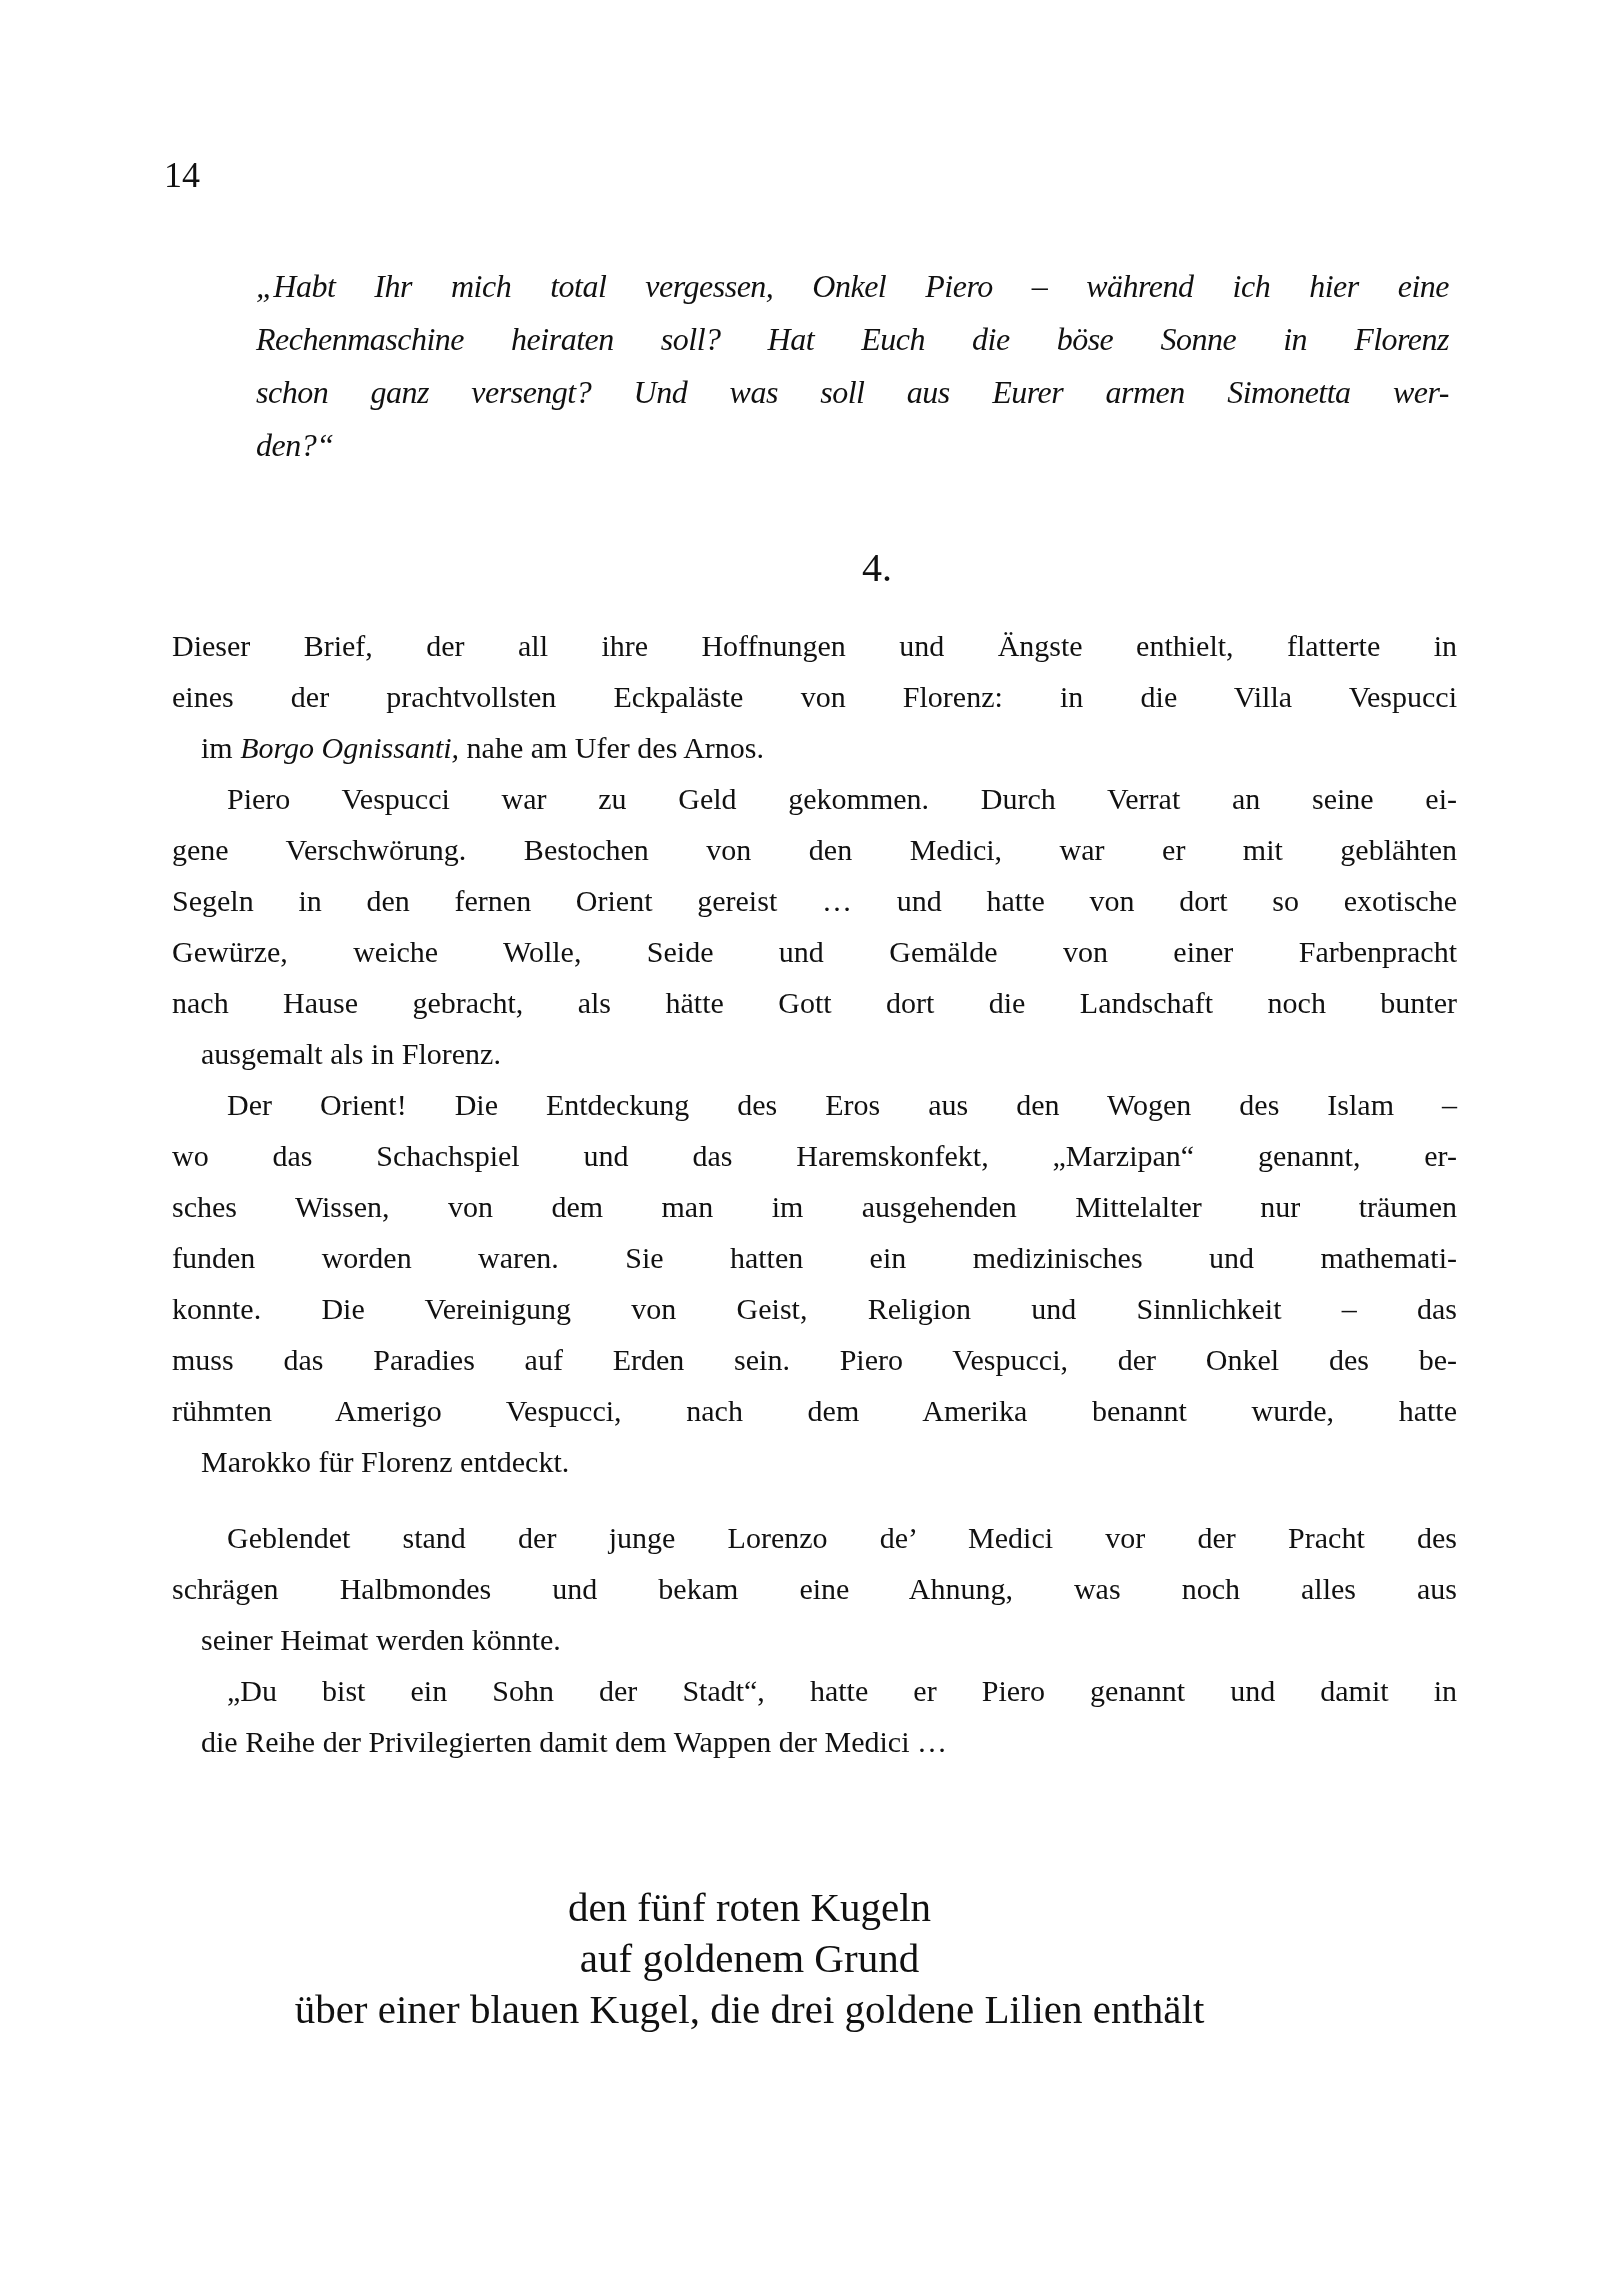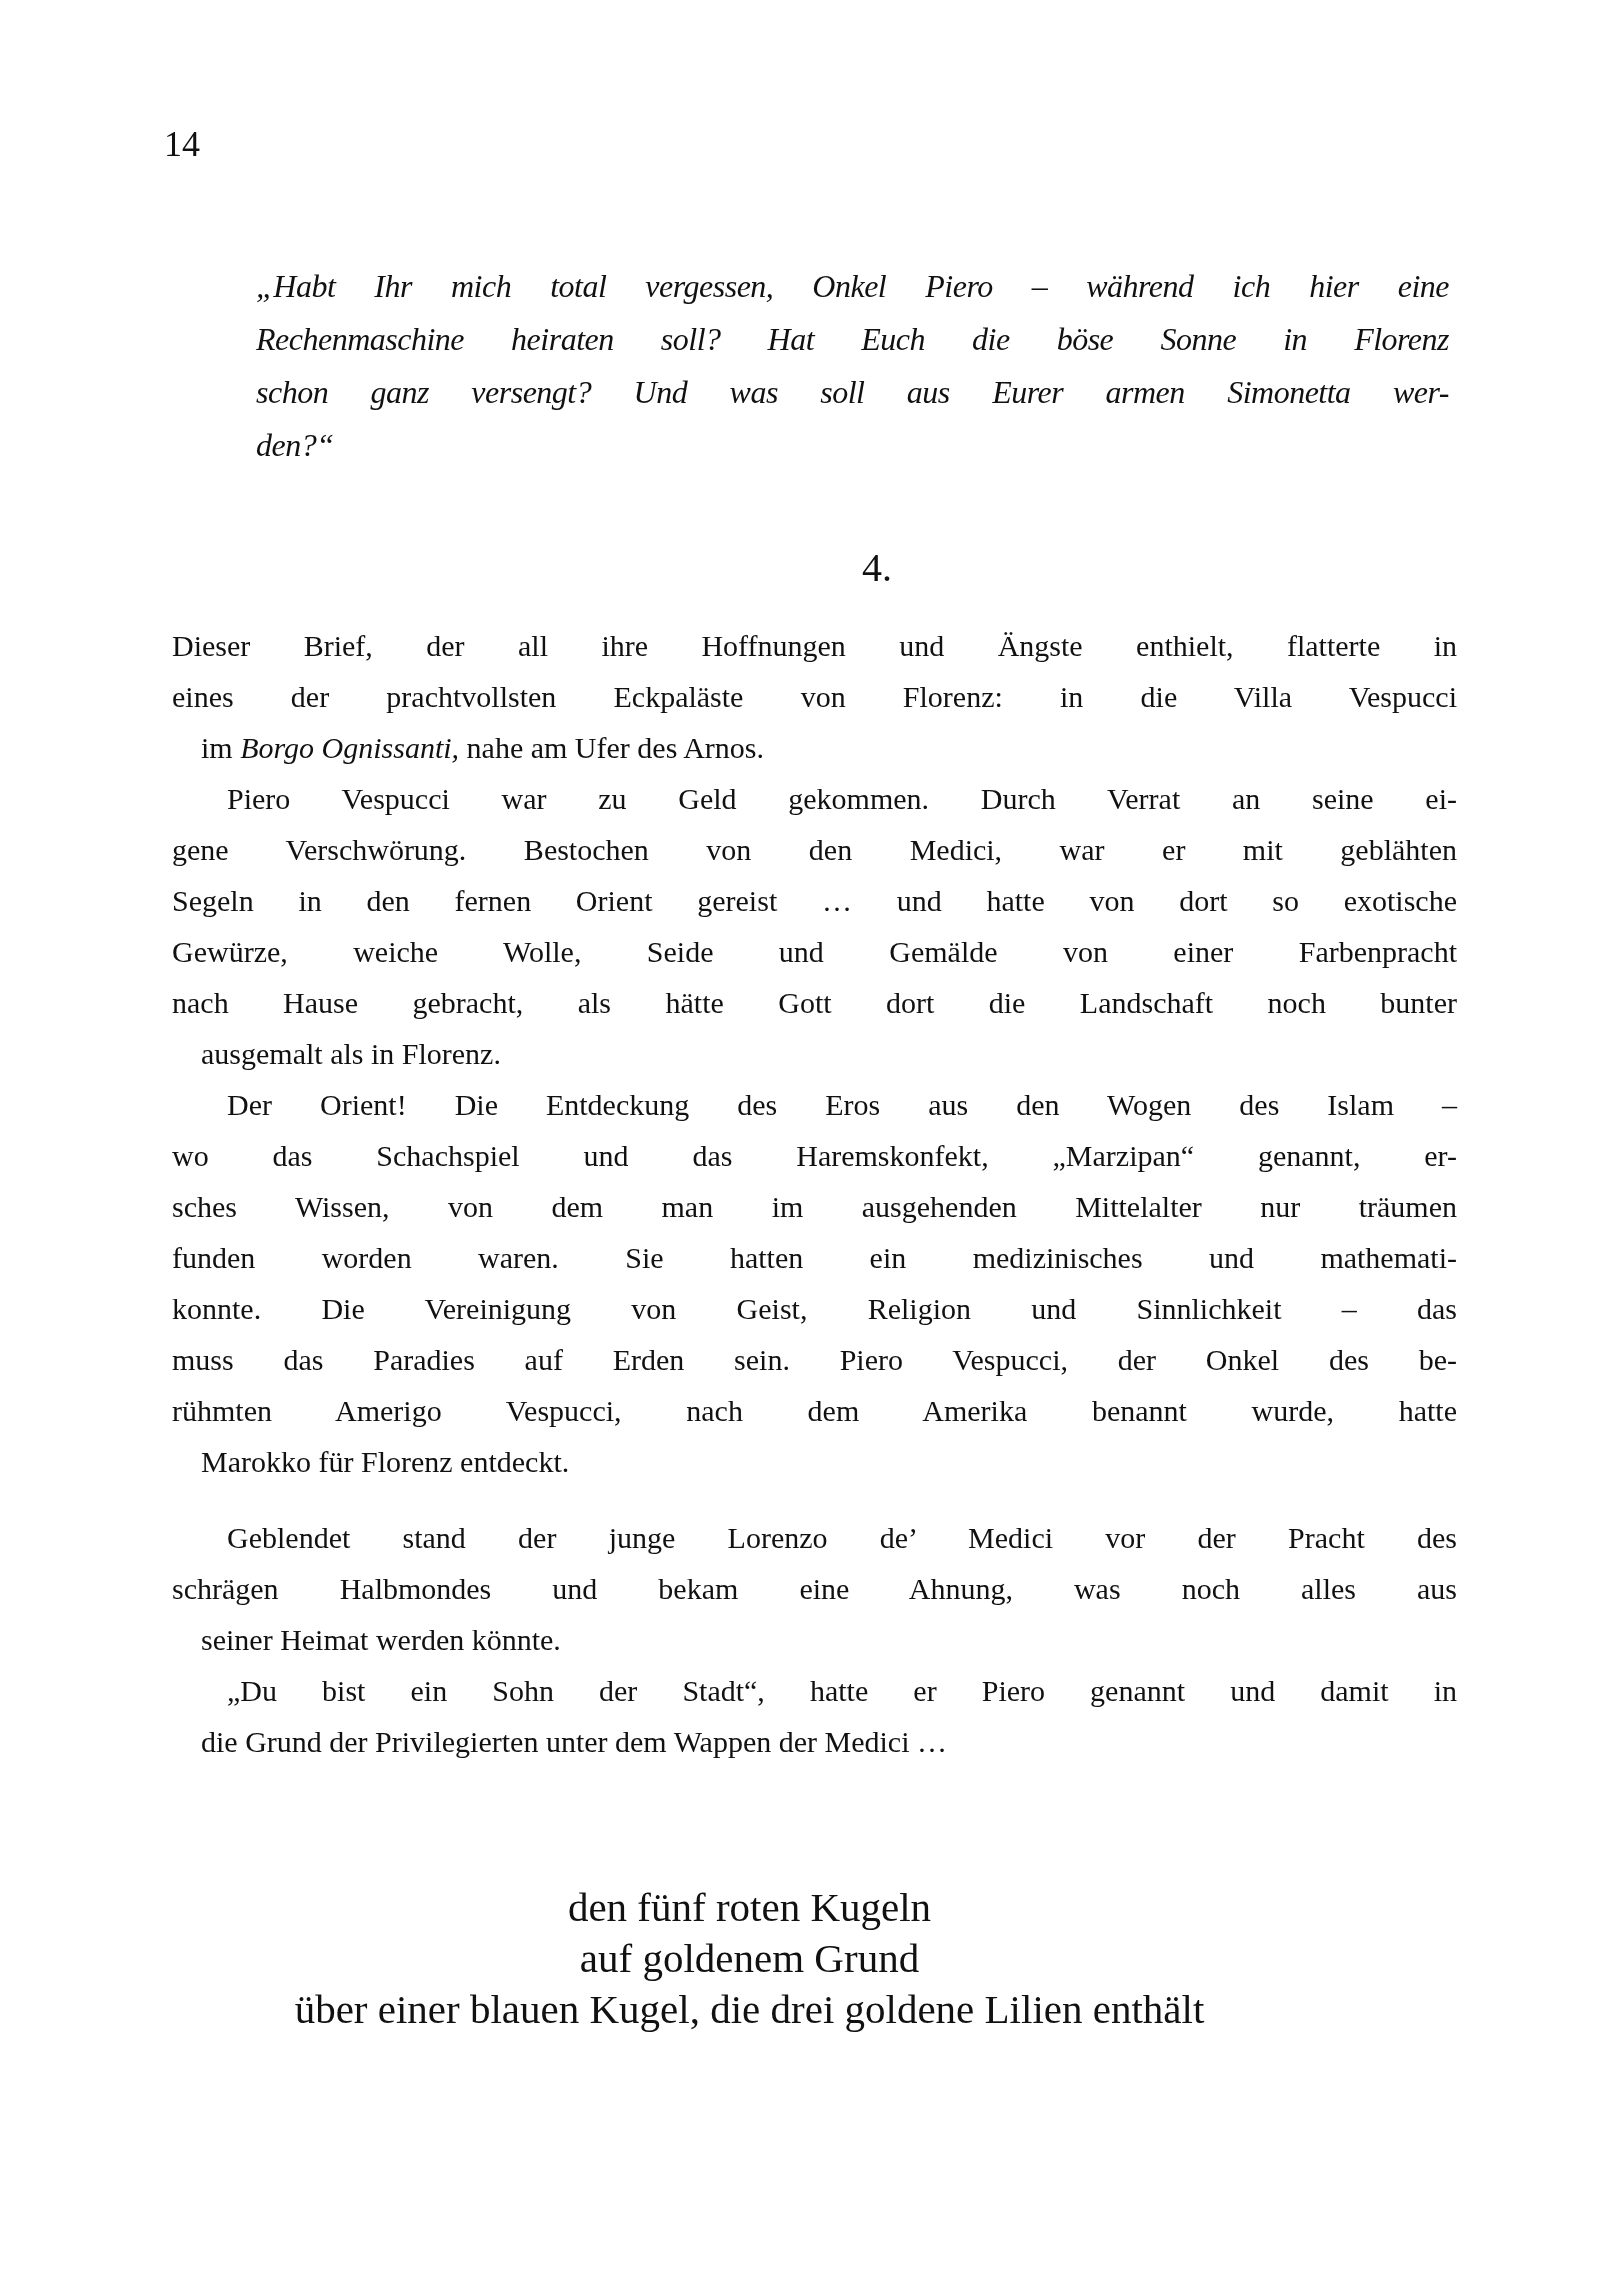--- a/index.html
+++ b/index.html
@@ -1,18 +1,18 @@
 <!DOCTYPE html>
 <html style="font-size:7.4px"><head>
 <meta charset="utf-8">
 <style>
   html, body { margin: 0; padding: 0; background: #ffffff; }
   body { width: 1616px; height: 2284px; position: relative; overflow: hidden;
          font-family: "Liberation Serif", "DejaVu Serif", serif; color: #111111; }
-  .page-number { position: absolute; left: 164px; top: 126px; font-size: 36px; line-height: 1; }
+  .page-number { position: absolute; left: 164px; top: 157px; font-size: 36px; line-height: 1; }
   .quote { position: absolute; left: 256px; top: 260px; width: 1193px; font-style: italic;
            font-size: 32px; line-height: 53px; letter-spacing: -0.5px; }
   .quote .line { display: block; white-space: nowrap; text-align: justify; text-align-last: justify; }
   .quote .line.last { text-align-last: left; }
   .section-number { position: absolute; left: 0; width: 1616px; top: 548px; text-align: center;
                     font-size: 40px; line-height: 1; padding-left: 138px; box-sizing: border-box; }
   .body { position: absolute; left: 172px; top: 620px; width: 1285px; font-size: 30px;
           line-height: 51px; }
   .body .line { display: block; white-space: nowrap; text-align: justify; text-align-last: justify; }
   .body .line.last { text-align-last: left; margin-left: 29px; }
@@ -62,21 +62,21 @@
     <span class="line last">Marokko für Florenz entdeckt.</span>
   </div>
   <span class="gap"></span>
   <div>
     <span class="line indent">Geblendet stand der junge Lorenzo de’ Medici vor der Pracht des</span>
     <span class="line">schrägen Halbmondes und bekam eine Ahnung, was noch alles aus</span>
     <span class="line last">seiner Heimat werden könnte.</span>
   </div>
   <div>
     <span class="line indent">„Du bist ein Sohn der Stadt“, hatte er Piero genannt und damit in</span>
-    <span class="line last">die Grund der Privilegierten unter dem Wappen der Medici …</span>
+    <span class="line last">die Reihe der Privilegierten damit dem Wappen der Medici …</span>
   </div>
 </div>
 
 <div class="verse">
   <span class="line">den fünf roten Kugeln</span>
   <span class="line">auf goldenem Grund</span>
   <span class="line">über einer blauen Kugel, die drei goldene Lilien enthält</span>
 </div>
 
 

